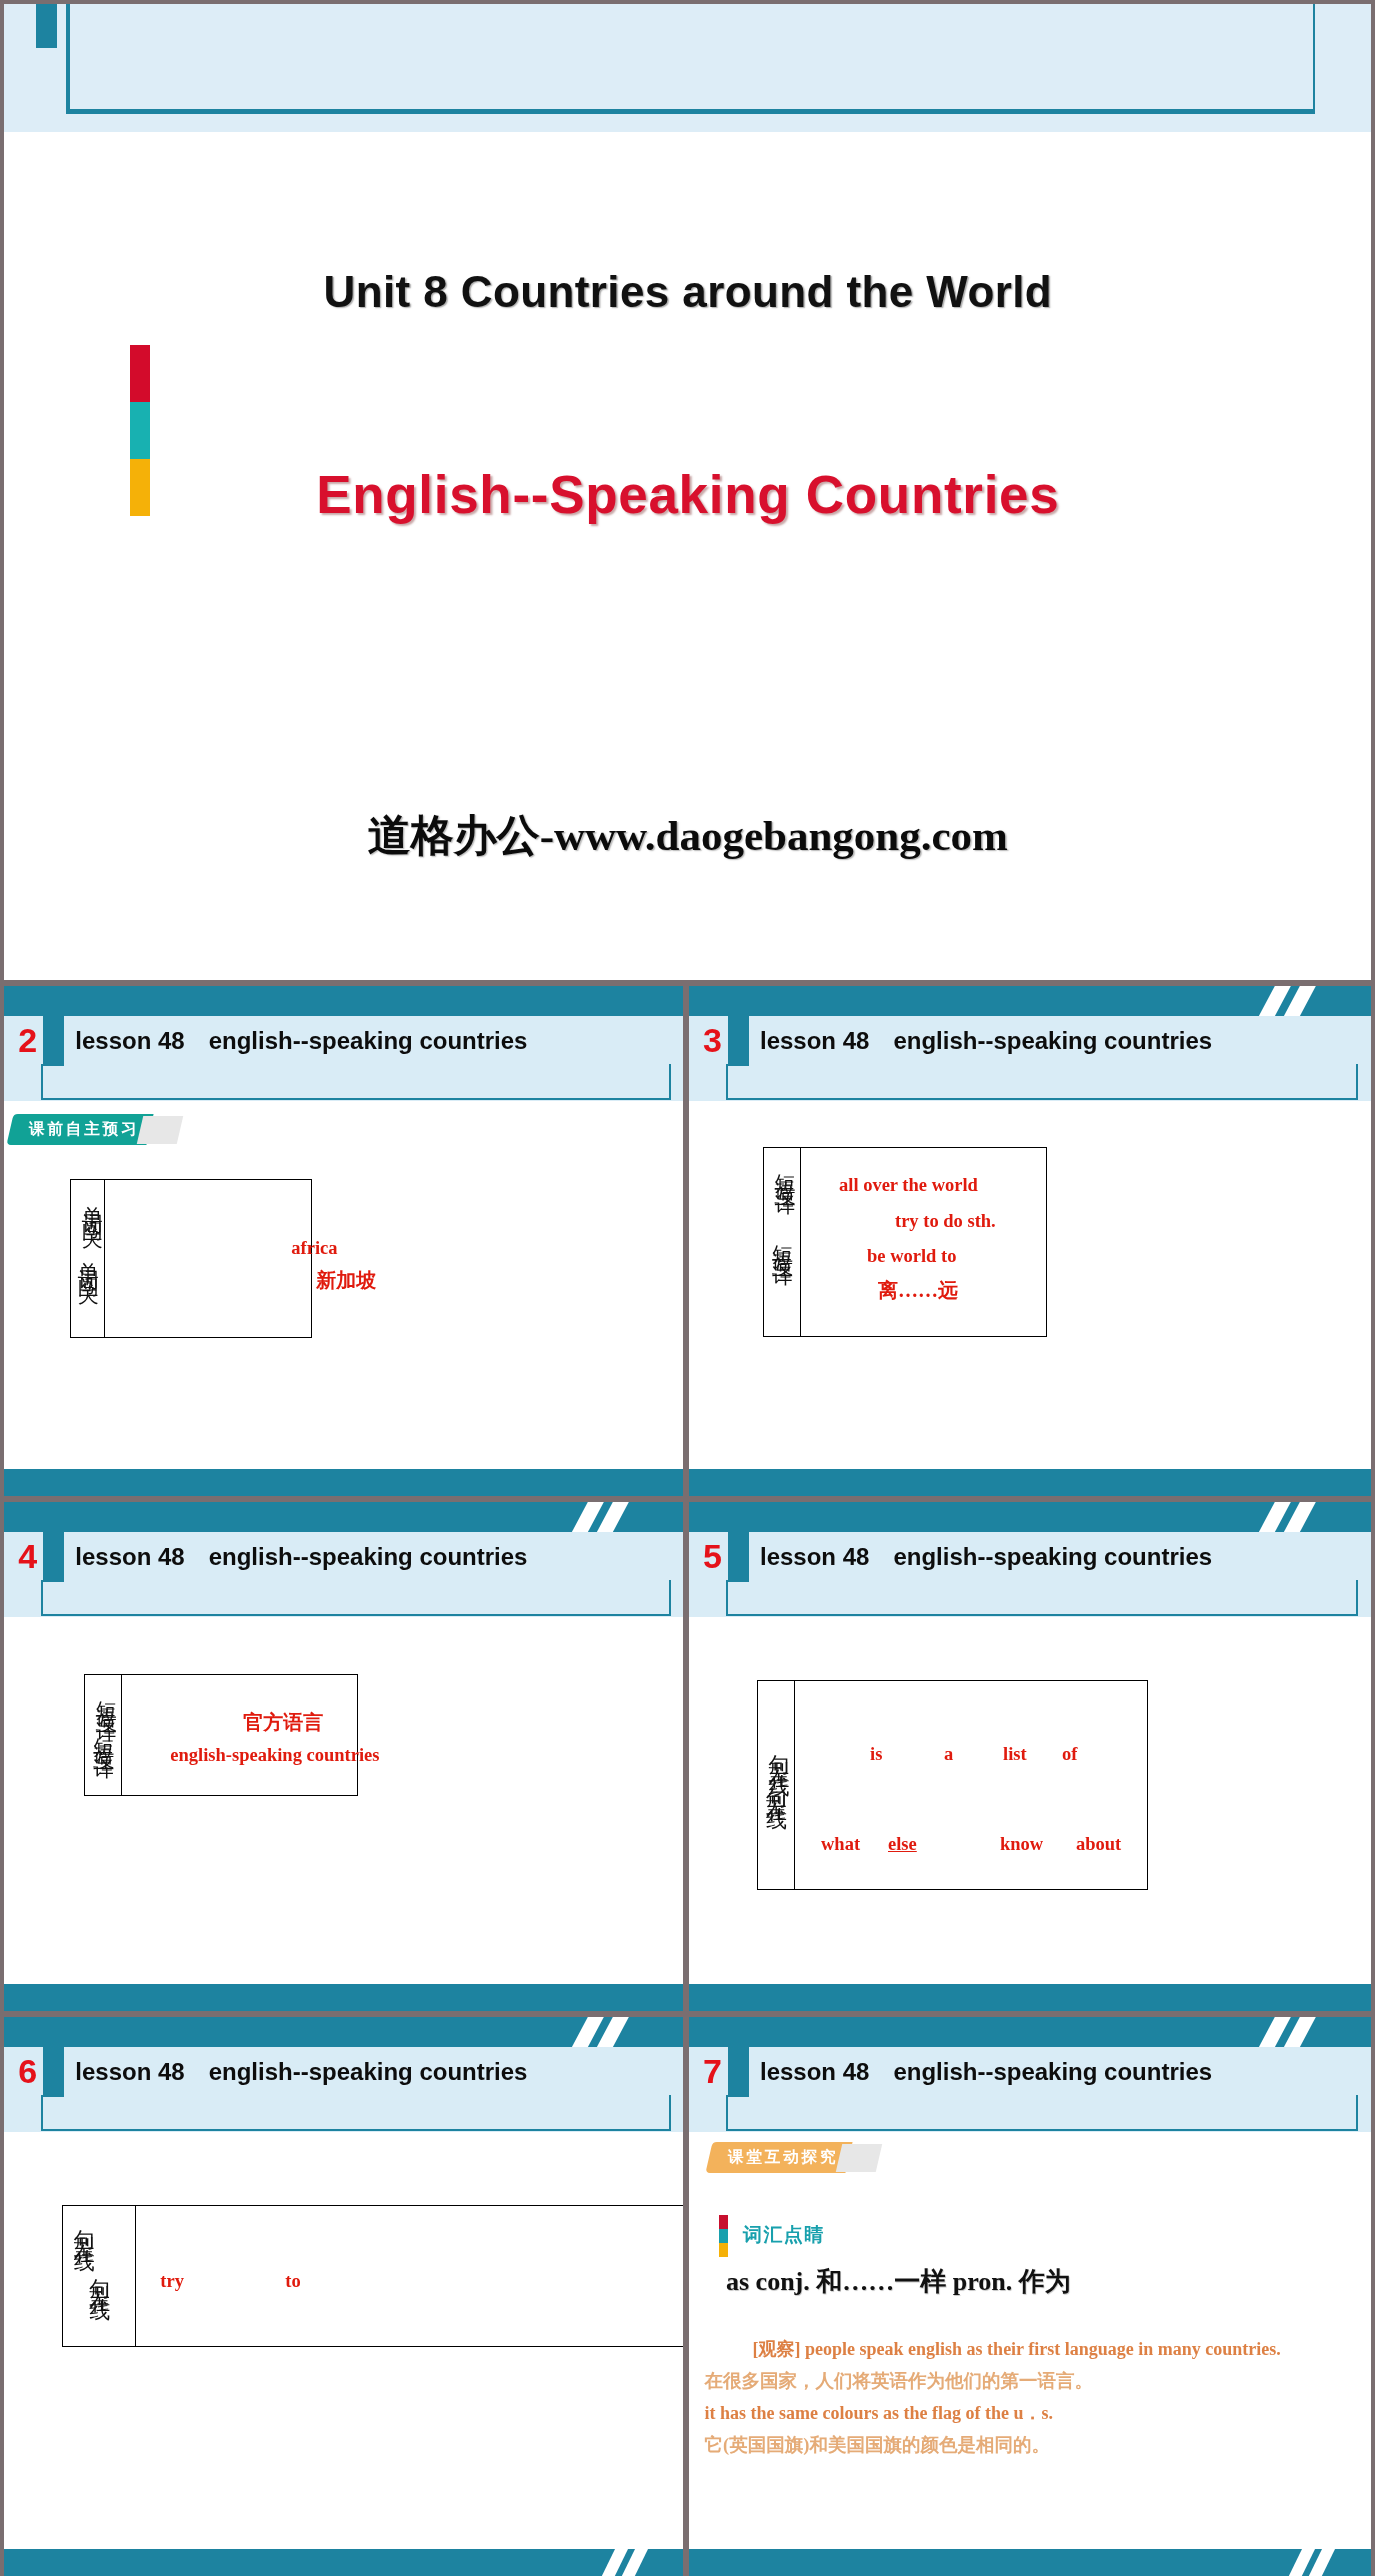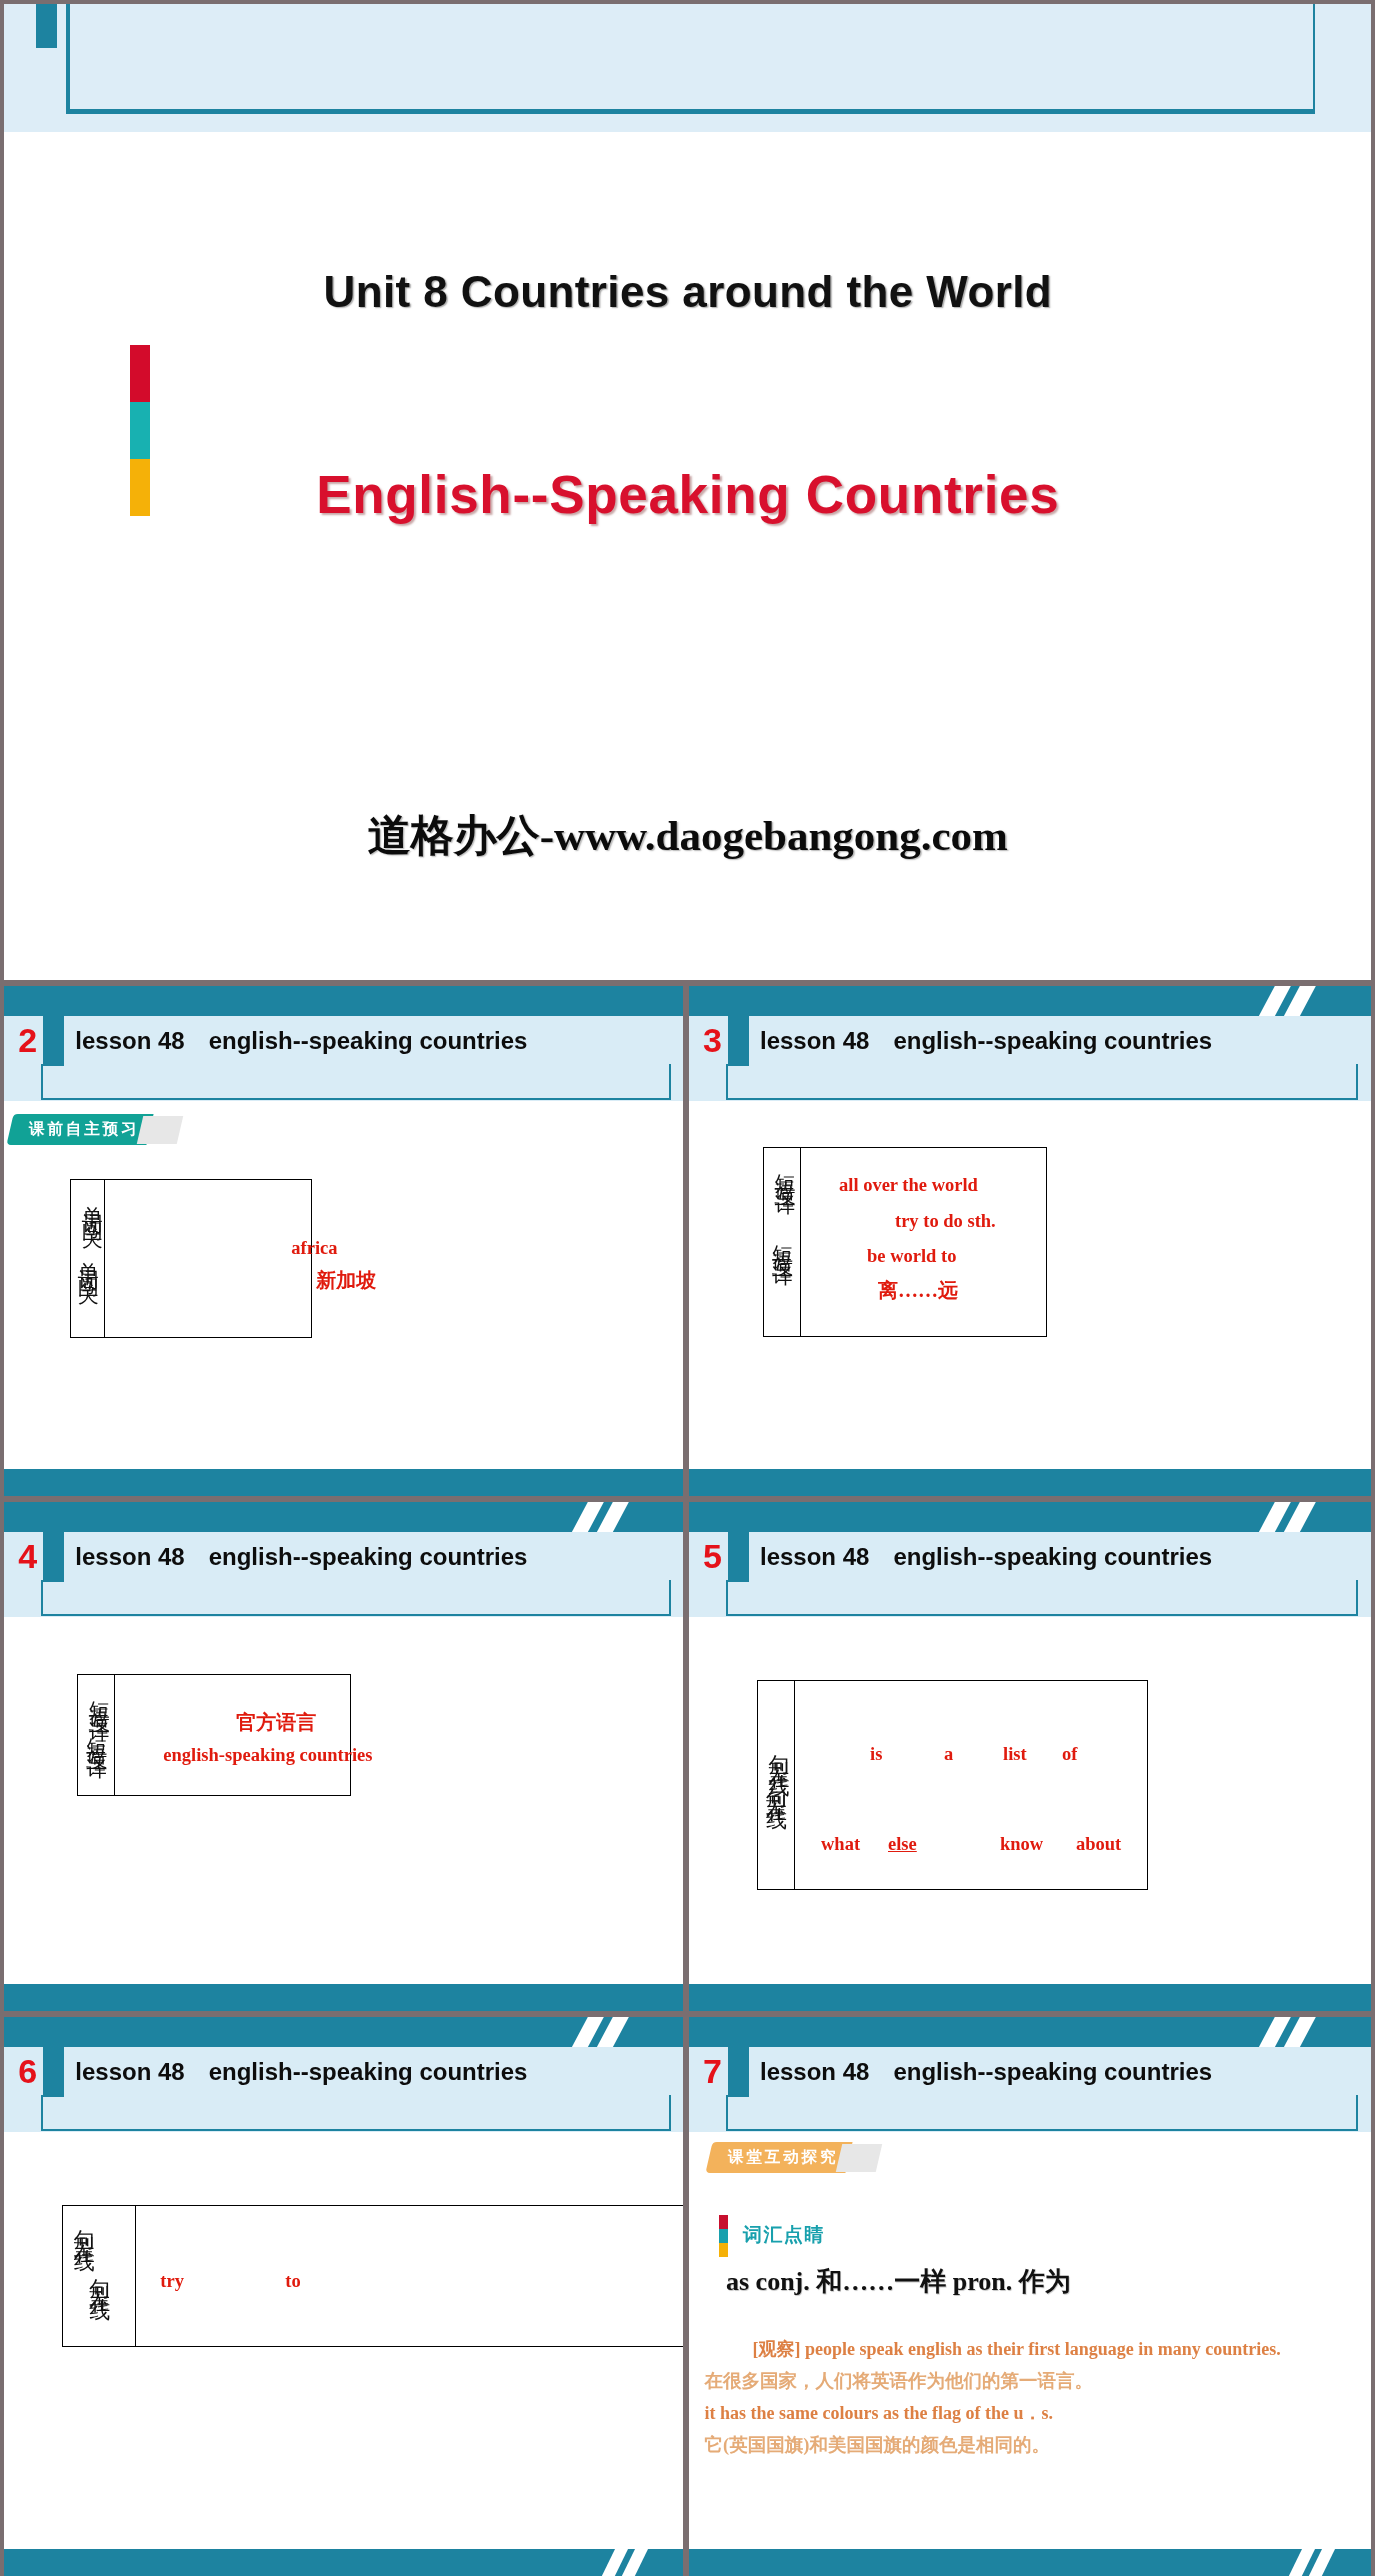--- a/index.html
+++ b/index.html
@@ -353,21 +353,21 @@
     <div class="sl-topbar">
       <span class="slash s1"></span>
       <span class="slash s2"></span>
     </div>
     <div class="sl-header">
       <div class="sl-num">4</div>
       <div class="sl-numblock"></div>
       <div class="sl-title">lesson 48　english--speaking countries</div>
       <div class="sl-underframe"></div>
     </div>
-    <div class="tbl" style="left:73px; top:172px; width:274px; height:122px;">
+    <div class="tbl" style="left:80px; top:172px; width:274px; height:122px;">
       <div class="c1" style="width:37px;">
         <span class="vtext">短语互译</span>
       </div>
       <span class="vtext c2lab">短语互译</span>
       <span class="ansl cn" style="left:158px; top:34px;">官方语言</span>
       <span class="ansl" style="left:85px; top:70px;">english-speaking countries</span>
     </div>
     <div class="sl-botbar"></div>
   </div>
 

